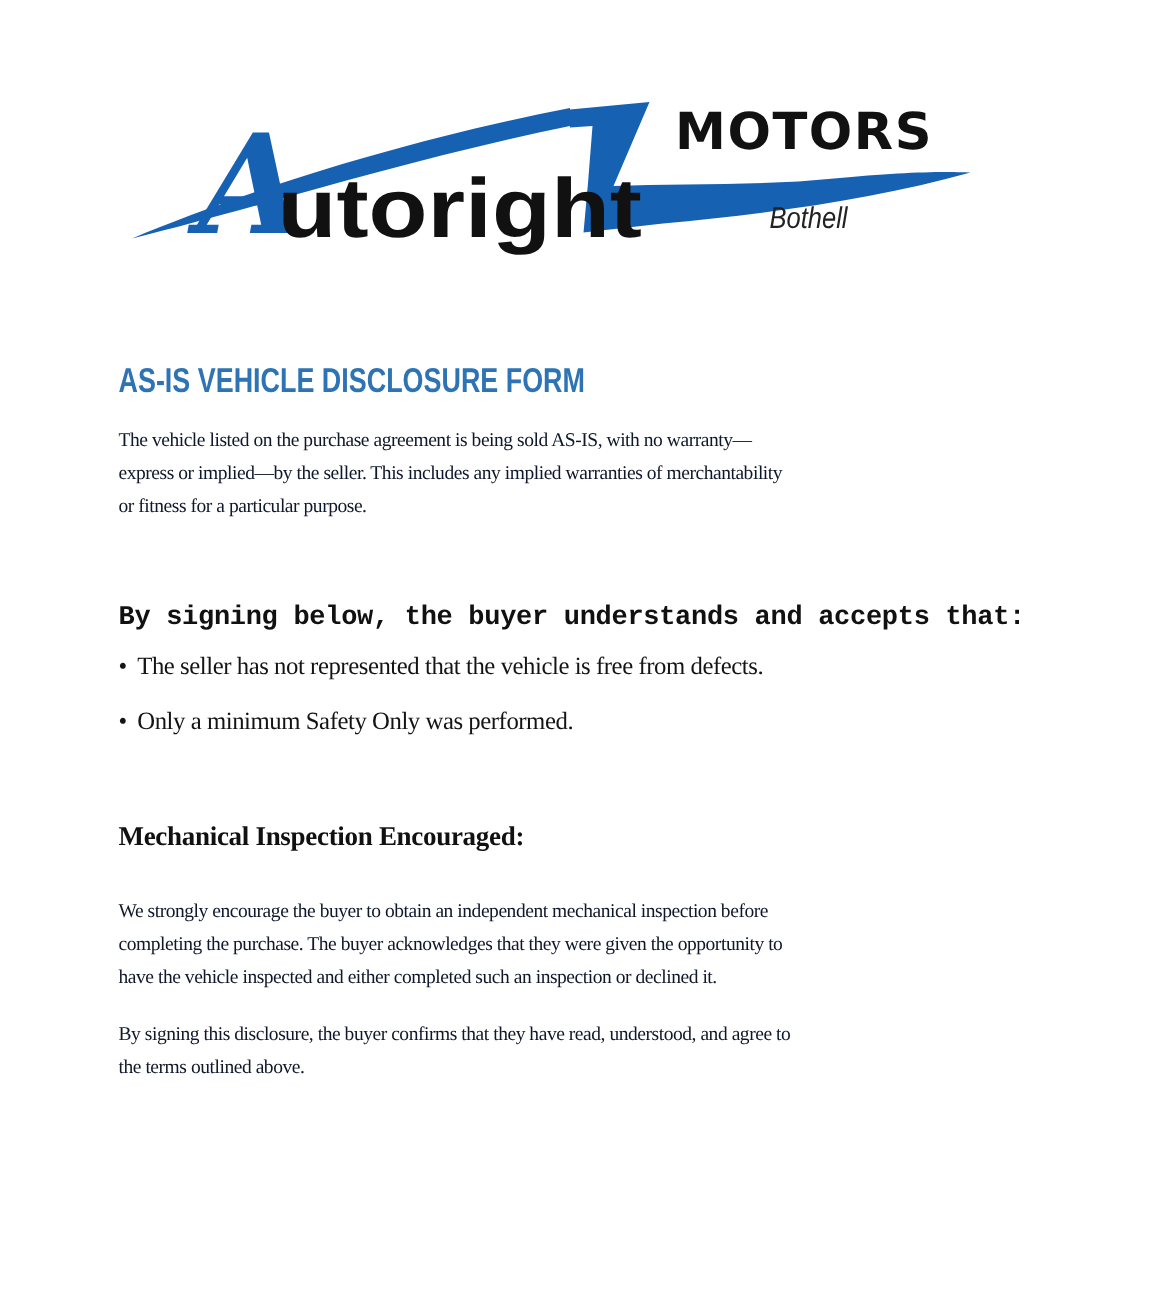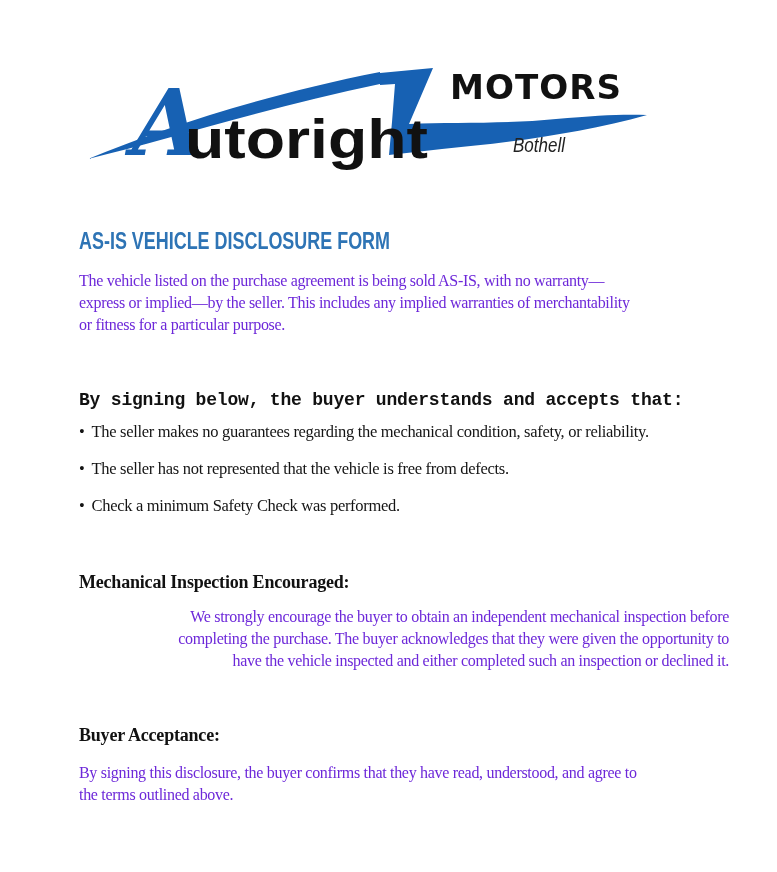--- a/index.html
+++ b/index.html
@@ -42,21 +42,21 @@
   .logo-city {
     font-family: "Liberation Sans", sans-serif;
     font-style: italic;
     font-size: 20px;
   }
 
   
   .doc {
     position: absolute;
     left: 79px;
-    top: 230px;
+    top: 242px;
     width: 650px;
   }
   .doc-title {
     margin: 0;
     height: 23px;
     line-height: 23px;
     font-family: "Liberation Sans", sans-serif;
     font-weight: bold;
     font-size: 23px;
     color: #2E74B5;
@@ -70,45 +70,45 @@
   .sec-heading {
     margin: 0;
     font-size: 18px;
     font-weight: bold;
     line-height: 22px;
     letter-spacing: -0.2px;
     color: #111;
   }
   .body-para {
     margin: 0;
-    font-size: 16px;
+    font-size: 13px;
     line-height: 22px;
     letter-spacing: -0.3px;
     white-space: pre-line;
-    color: #6d28d9;
+    color: #0f172a;
   }
   .sec-heading.s1 { margin-top: 3px; }
   .body-para.p1   { margin-top: 17px; }
   .sec-heading.s2 { margin-top: 53px; font-family: Liberation Mono, monospace; }
   ul.disc-list {
     list-style: none;
     margin: 10px 0 0 0;
     padding: 0;
   }
   ul.disc-list li {
     font-size: 16.5px;
     line-height: 22px;
     letter-spacing: -0.3px;
     margin-bottom: 15px;
     color: #141414;
   }
   ul.disc-list li:last-child { margin-bottom: 0; }
   ul.disc-list .blt { margin-right: 7px; }
   .sec-heading.s3 { margin-top: 54px; }
-  .body-para.p2   { margin-top: 13px; text-align: right; }
+  .body-para.p2   { margin-top: 28px; }
   .sec-heading.s4 { margin-top: 52px; }
   .body-para.p3   { margin-top: 16px; }
 </style>
 </head>
 <body>
 
 <div class="page">
 
   <svg class="logo" viewBox="0 0 572 135" width="572" height="135" xmlns="http://www.w3.org/2000/svg" aria-hidden="true">
 
@@ -134,30 +134,28 @@
     <h1 class="doc-title"><span class="squeeze">AS-IS VEHICLE DISCLOSURE FORM</span></h1>
 
 
     <p class="body-para p1">The vehicle listed on the purchase agreement is being sold AS-IS, with no warranty—
 express or implied—by the seller. This includes any implied warranties of merchantability
 or fitness for a particular purpose.</p>
 
     <h2 class="sec-heading s2">By signing below, the buyer understands and accepts that:</h2>
 
     <ul class="disc-list">
-      <li><span class="blt">•</span><span>The seller makes no guarantees regarding the mechanical condition, safety, or reliability.</span></li>
       <li><span class="blt">•</span><span>The seller has not represented that the vehicle is free from defects.</span></li>
-      <li><span class="blt">•</span><span>Check a minimum Safety Check was performed.</span></li>
+      <li><span class="blt">•</span><span>Only a minimum Safety Only was performed.</span></li>
     </ul>
 
     <h2 class="sec-heading s3">Mechanical Inspection Encouraged:</h2>
 
     <p class="body-para p2">We strongly encourage the buyer to obtain an independent mechanical inspection before
 completing the purchase. The buyer acknowledges that they were given the opportunity to
 have the vehicle inspected and either completed such an inspection or declined it.</p>
 
-    <h2 class="sec-heading s4">Buyer Acceptance:</h2>
 
     <p class="body-para p3">By signing this disclosure, the buyer confirms that they have read, understood, and agree to
 the terms outlined above.</p>
 
   </div>
 </div>
 
 </body></html>

